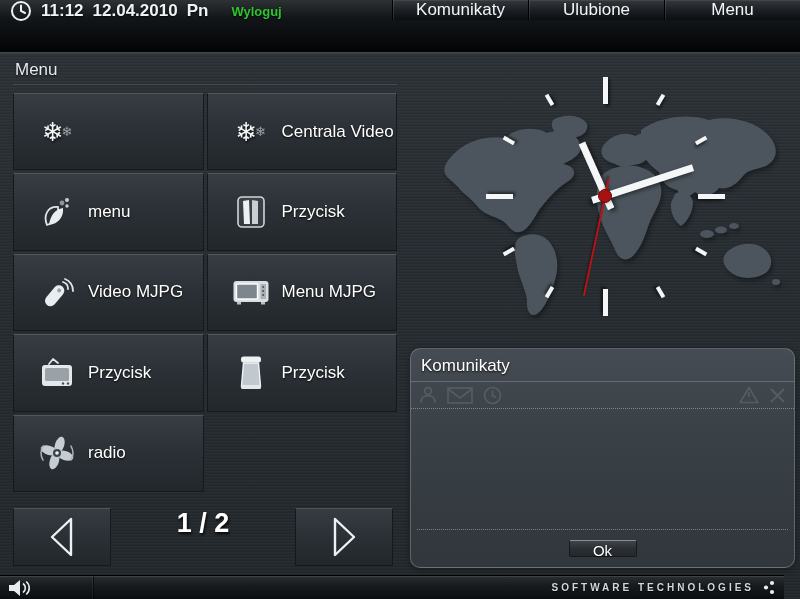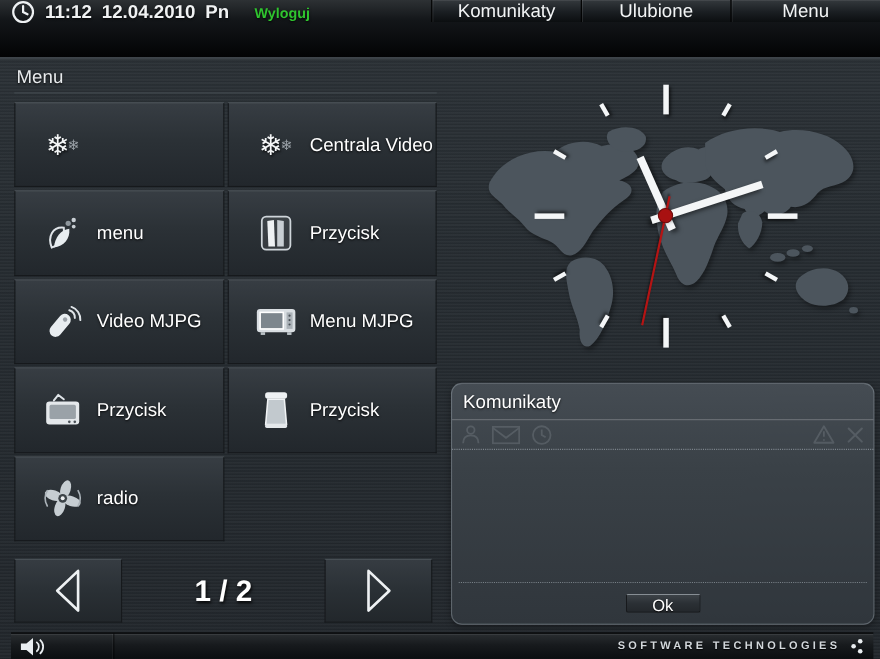--- a/index.html
+++ b/index.html
@@ -33,21 +33,21 @@
   .grid{margin-top:8px;width:384px;height:399px;display:grid;
     grid-template-columns:1fr 1fr;grid-template-rows:repeat(5,1fr);gap:3px;}
   .menu-btn{display:flex;align-items:center;padding-left:22px;cursor:pointer;
     background:linear-gradient(180deg,#373d43 0%,#2b3136 45%,#22272c 100%);
     border:1px solid #16191c;border-top:1px solid #50575d;}
   .menu-btn .ic{width:42px;min-width:42px;display:flex;align-items:center;justify-content:center;}
   .menu-btn .lbl{margin-left:10px;font-size:17px;color:#fff;text-shadow:0 1px 2px rgba(0,0,0,0.9);}
   .snow-big{font-size:26px;line-height:1;color:#f4f6f7;text-shadow:1px 2px 2px rgba(0,0,0,0.6);}
   .snow-small{font-size:13px;line-height:1;color:#9aa1a7;margin-left:-2px;}
 
-  .pager{margin-top:16px;width:380px;height:58px;display:flex;align-items:center;}
+  .pager{margin-top:16px;width:380px;height:58px;display:flex;}
   .pg{width:98px;height:58px;display:flex;align-items:center;justify-content:center;cursor:pointer;
     background:linear-gradient(180deg,#363c42 0%,#2a3035 50%,#22272b 100%);
     border:1px solid #16191c;border-top:1px solid #4d545a;}
   .pageinfo{flex:1;text-align:center;font-size:27px;font-weight:bold;color:#fff;
     text-shadow:1px 2px 3px rgba(0,0,0,0.9);}
 
   
   .map{position:absolute;left:435px;top:102px;width:360px;height:218px;z-index:1;
     filter:drop-shadow(2px 3px 2px rgba(0,0,0,0.35));}
   .clockface{position:absolute;left:485px;top:76px;width:240px;height:240px;z-index:2;}
@@ -74,21 +74,21 @@
     display:flex;align-items:center;justify-content:center;}
   .ok-btn{width:68px;height:17px;font-family:inherit;font-size:15px;color:#fff;cursor:pointer;
     background:linear-gradient(180deg,#3d4348 0%,#2b3035 50%,#24282c 100%);
     border:1px solid #17191c;border-top:1px solid #878e94;border-radius:2px;
     text-shadow:0 1px 1px rgba(0,0,0,0.8);}
 
   
   .bottombar{position:absolute;left:0;bottom:0;width:784px;height:24px;z-index:5;
     background:linear-gradient(180deg,#2a2e31 0%,#171a1d 45%,#0b0e10 100%);
     border-top:1px solid #000;box-shadow:inset 0 1px 0 rgba(255,255,255,0.10);
-    display:flex;align-items:center;margin-left:10px;}
+    display:flex;align-items:center;}
   .vol{width:94px;height:100%;display:flex;align-items:center;padding-left:7px;cursor:pointer;
     border-right:1px solid rgba(0,0,0,0.6);box-shadow:inset -1px 0 0 rgba(255,255,255,0.06);}
   .brand{margin-left:auto;display:flex;align-items:center;gap:8px;padding-right:8px;}
   .brand .bt{font-size:10px;font-weight:bold;letter-spacing:3px;color:#d2d7db;
     text-shadow:0 1px 1px rgba(0,0,0,0.9);}
 </style>
 </head>
 <body>
 
 <div class="screen">

